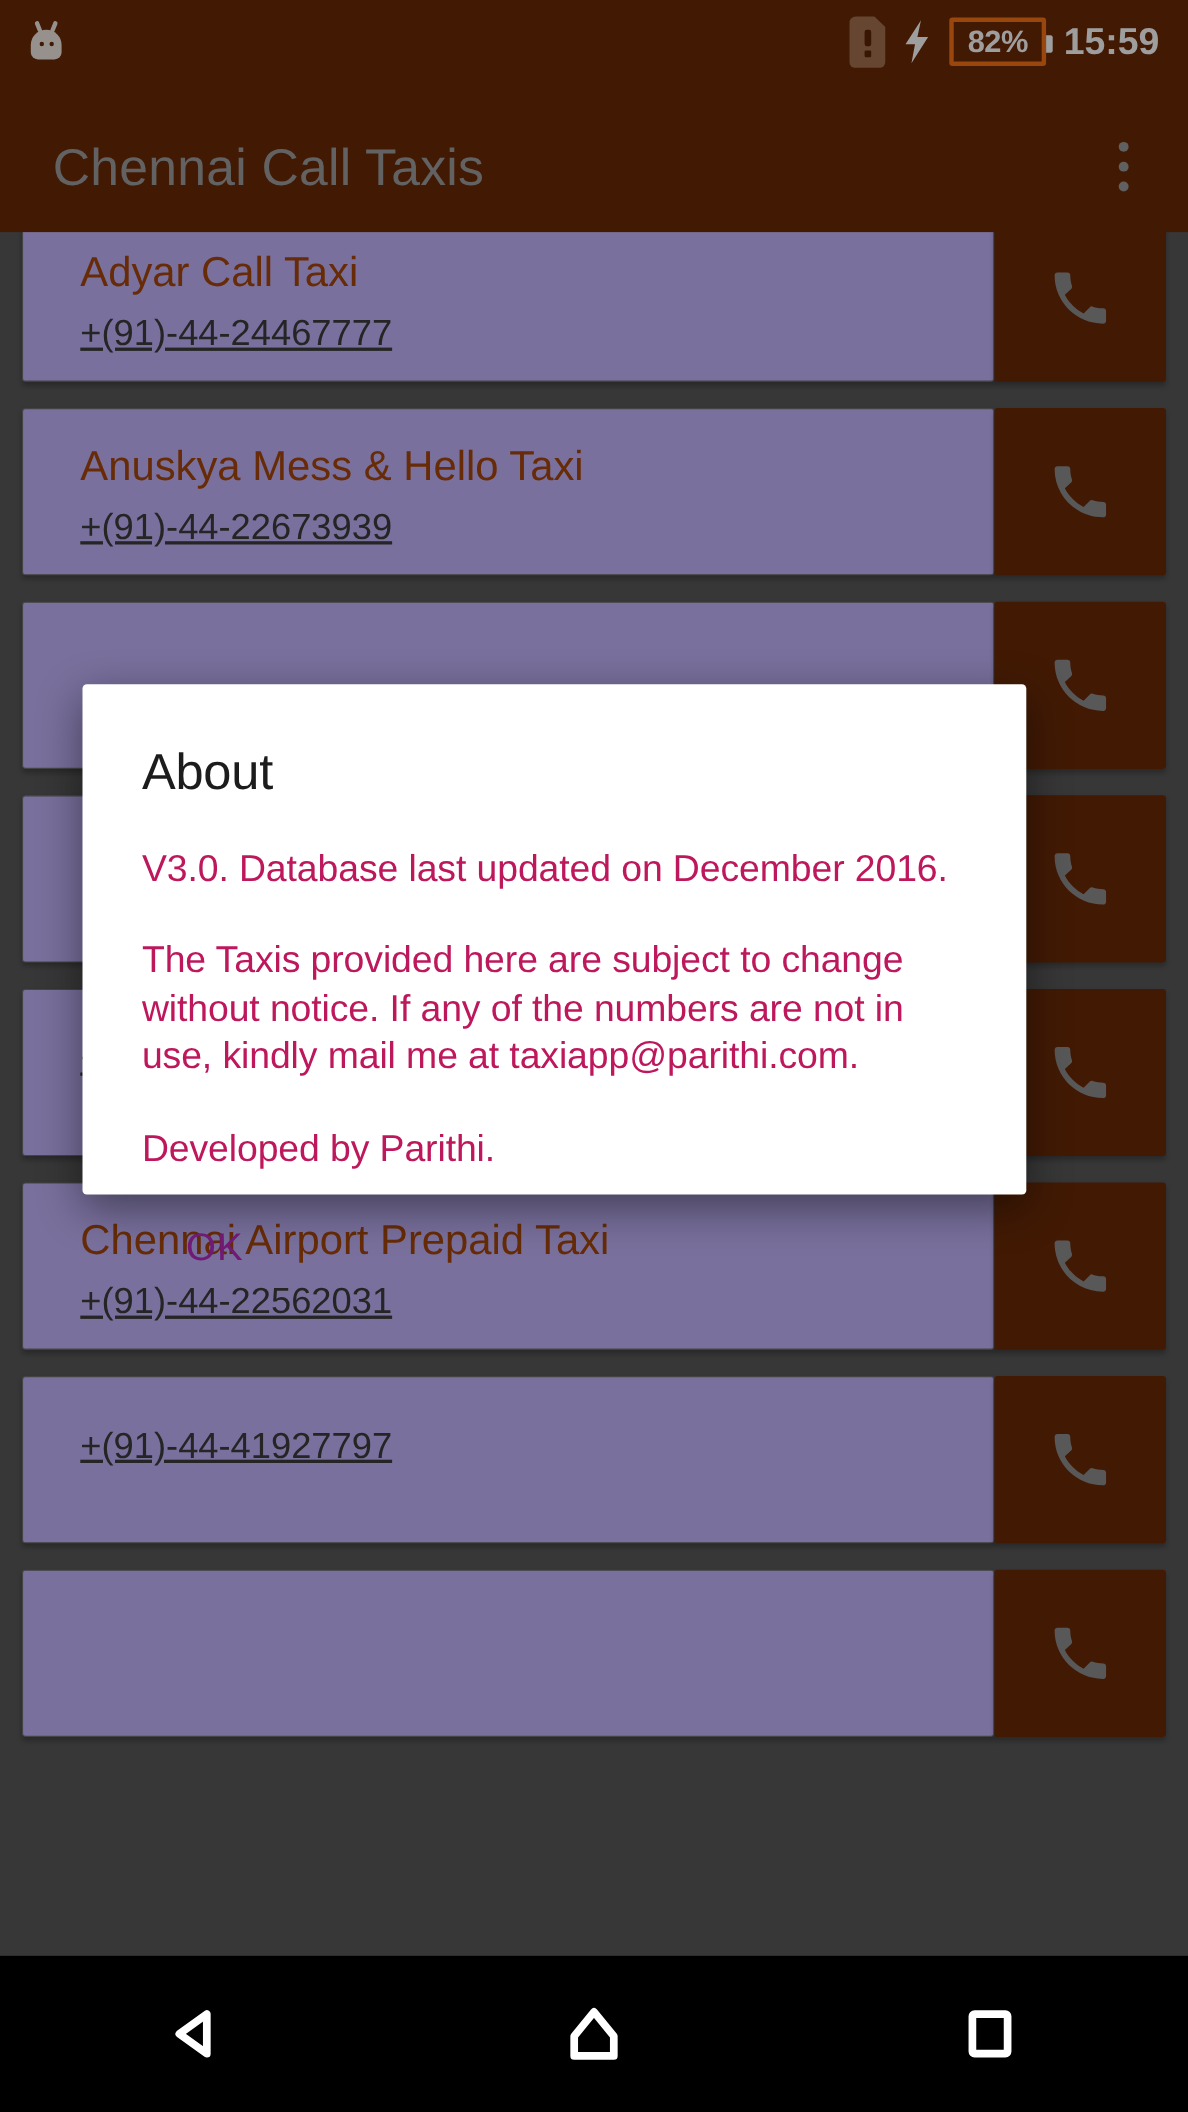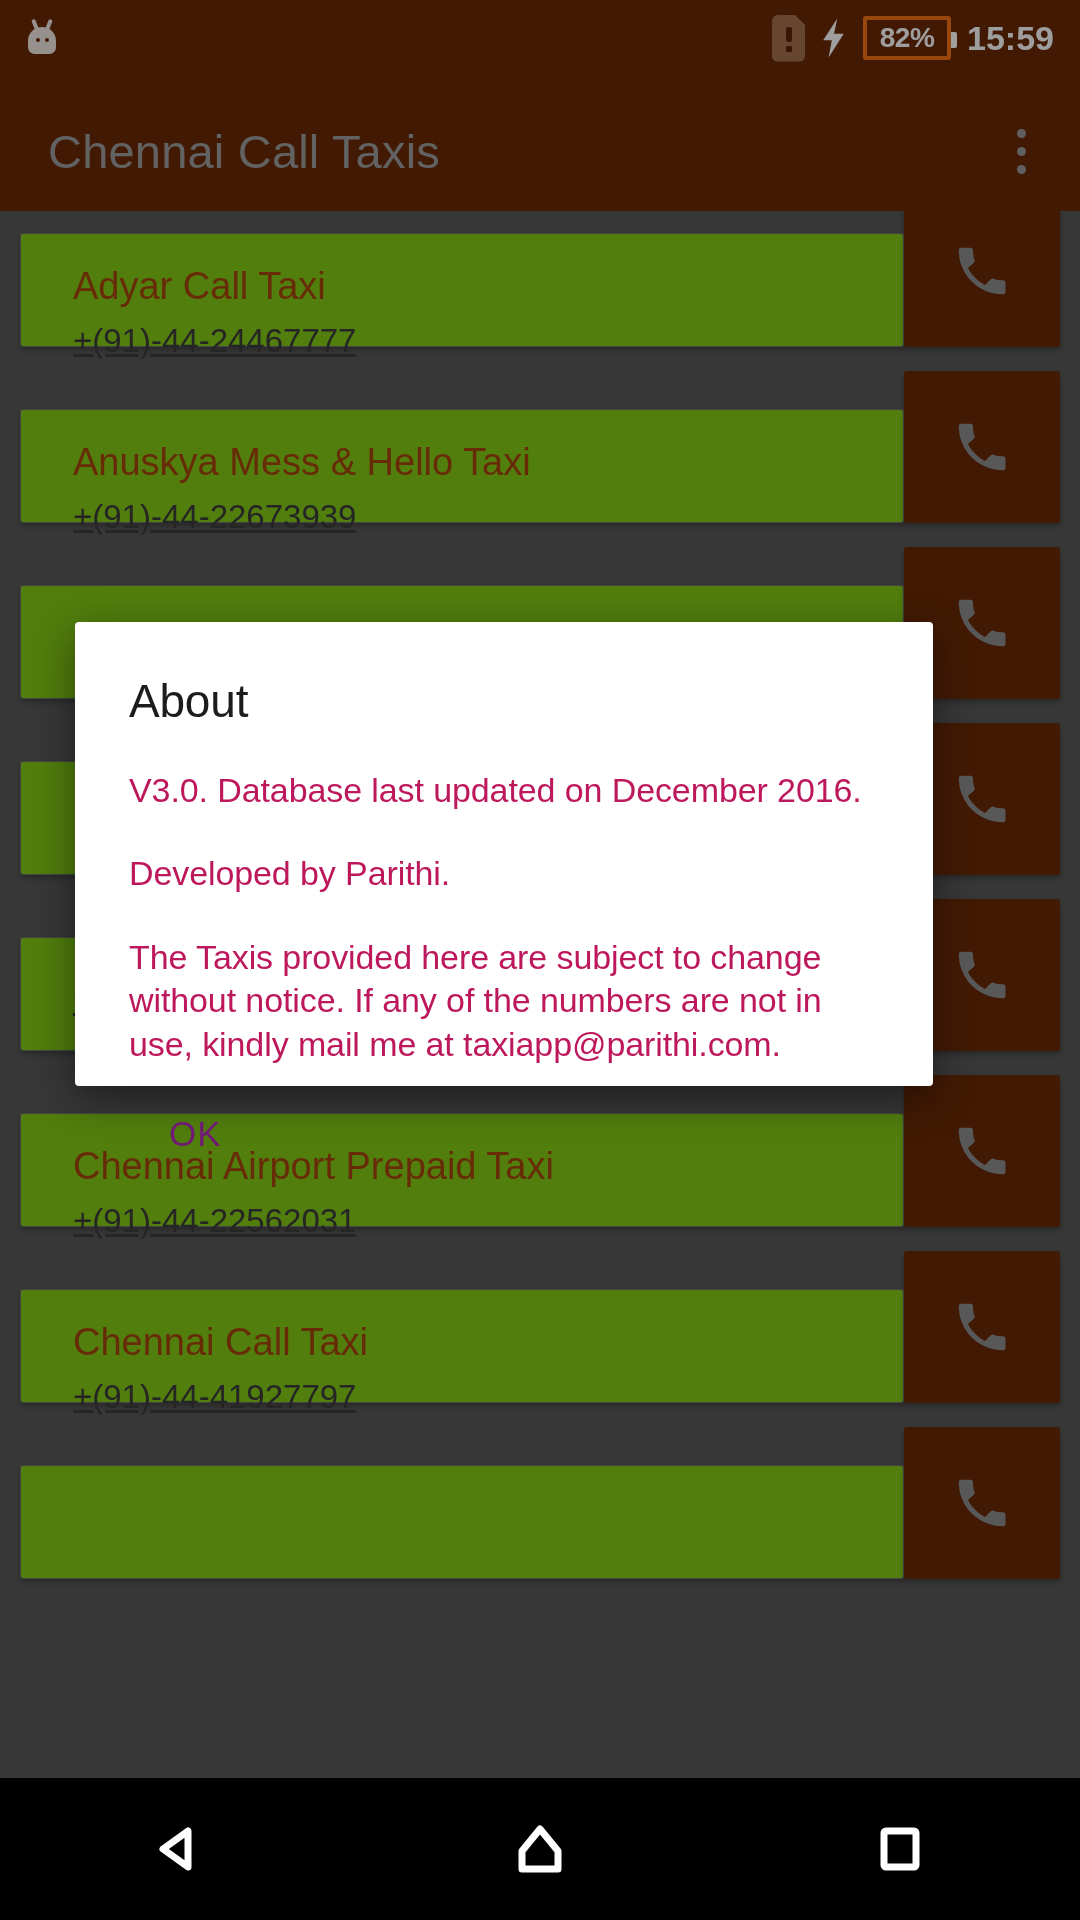--- a/index.html
+++ b/index.html
@@ -168,26 +168,25 @@
     overflow: hidden;
   }
   .taxi-row {
     position: relative;
     margin: 0 20px 24px 20px;
     height: 152px;
     display: flex;
   }
   .taxi-card {
     flex: 1;
-    background: #84cc16;
+    background: #c4b5fd;
     border: 1px solid #6f6f6f;
     border-radius: 3px;
     box-shadow: 0 3px 5px rgba(0,0,0,0.25);
     padding: 30px 0 0 52px;
-    margin-top: 38px;
   }
   .taxi-name {
     font-size: 38px;
     color: #a6470c;
     line-height: 1.18;
     white-space: nowrap;
   }
   .taxi-phone {
     font-size: 33px;
     color: #3c3c3c;
@@ -356,21 +355,20 @@
       </div>
       <div class="call-btn">
         <svg class="phone-glyph" viewBox="0 0 24 24">
             <path d="M6.6 10.8c1.4 2.8 3.8 5.1 6.6 6.6l2.2-2.2c.3-.3.7-.4 1-.2 1.2.4 2.4.6 3.7.6.6 0 1 .4 1 1V20c0 .6-.4 1-1 1C10.6 21 3 13.4 3 4c0-.6.4-1 1-1h3.5c.6 0 1 .4 1 1 0 1.3.2 2.5.6 3.7.1.3 0 .7-.2 1l-2.3 2.1z"></path>
           </svg>
       </div>
     </div>
 
     <div class="taxi-row">
       <div class="taxi-card">
-        <div class="taxi-name">Chennai Call Taxi</div>
         <div class="taxi-phone">+(91)-44-41927797</div>
       </div>
       <div class="call-btn">
         <svg class="phone-glyph" viewBox="0 0 24 24">
             <path d="M6.6 10.8c1.4 2.8 3.8 5.1 6.6 6.6l2.2-2.2c.3-.3.7-.4 1-.2 1.2.4 2.4.6 3.7.6.6 0 1 .4 1 1V20c0 .6-.4 1-1 1C10.6 21 3 13.4 3 4c0-.6.4-1 1-1h3.5c.6 0 1 .4 1 1 0 1.3.2 2.5.6 3.7.1.3 0 .7-.2 1l-2.3 2.1z"></path>
           </svg>
       </div>
     </div>
 
     <div class="taxi-row">
@@ -419,22 +417,22 @@
         <span></span>
         <span></span>
     </div>
   </div>
 
   <div id="scrim"></div>
 
   <div id="about-dialog">
     <div id="dialog-title">About</div>
     <div class="dialog-para" id="dialog-para-1">V3.0. Database last updated on December 2016.</div>
+    <div class="dialog-para" id="dialog-para-2">The Taxis provided here are subject to change without notice. If any of the numbers are not in use, kindly mail me at taxiapp@parithi.com.</div>
     <div class="dialog-para" id="dialog-para-3">Developed by Parithi.</div>
-    <div class="dialog-para" id="dialog-para-2">The Taxis provided here are subject to change without notice. If any of the numbers are not in use, kindly mail me at taxiapp@parithi.com.</div>
     <div id="dialog-buttons">
       <button id="ok-button">OK</button>
     </div>
   </div>
 
   <div id="nav-bar">
     <div class="nav-btn">
       <svg width="56" height="56" viewBox="0 0 56 56">
         <polygon points="36,10 36,46 11,28" class="nav-glyph" stroke-linejoin="round"></polygon>
       </svg>

